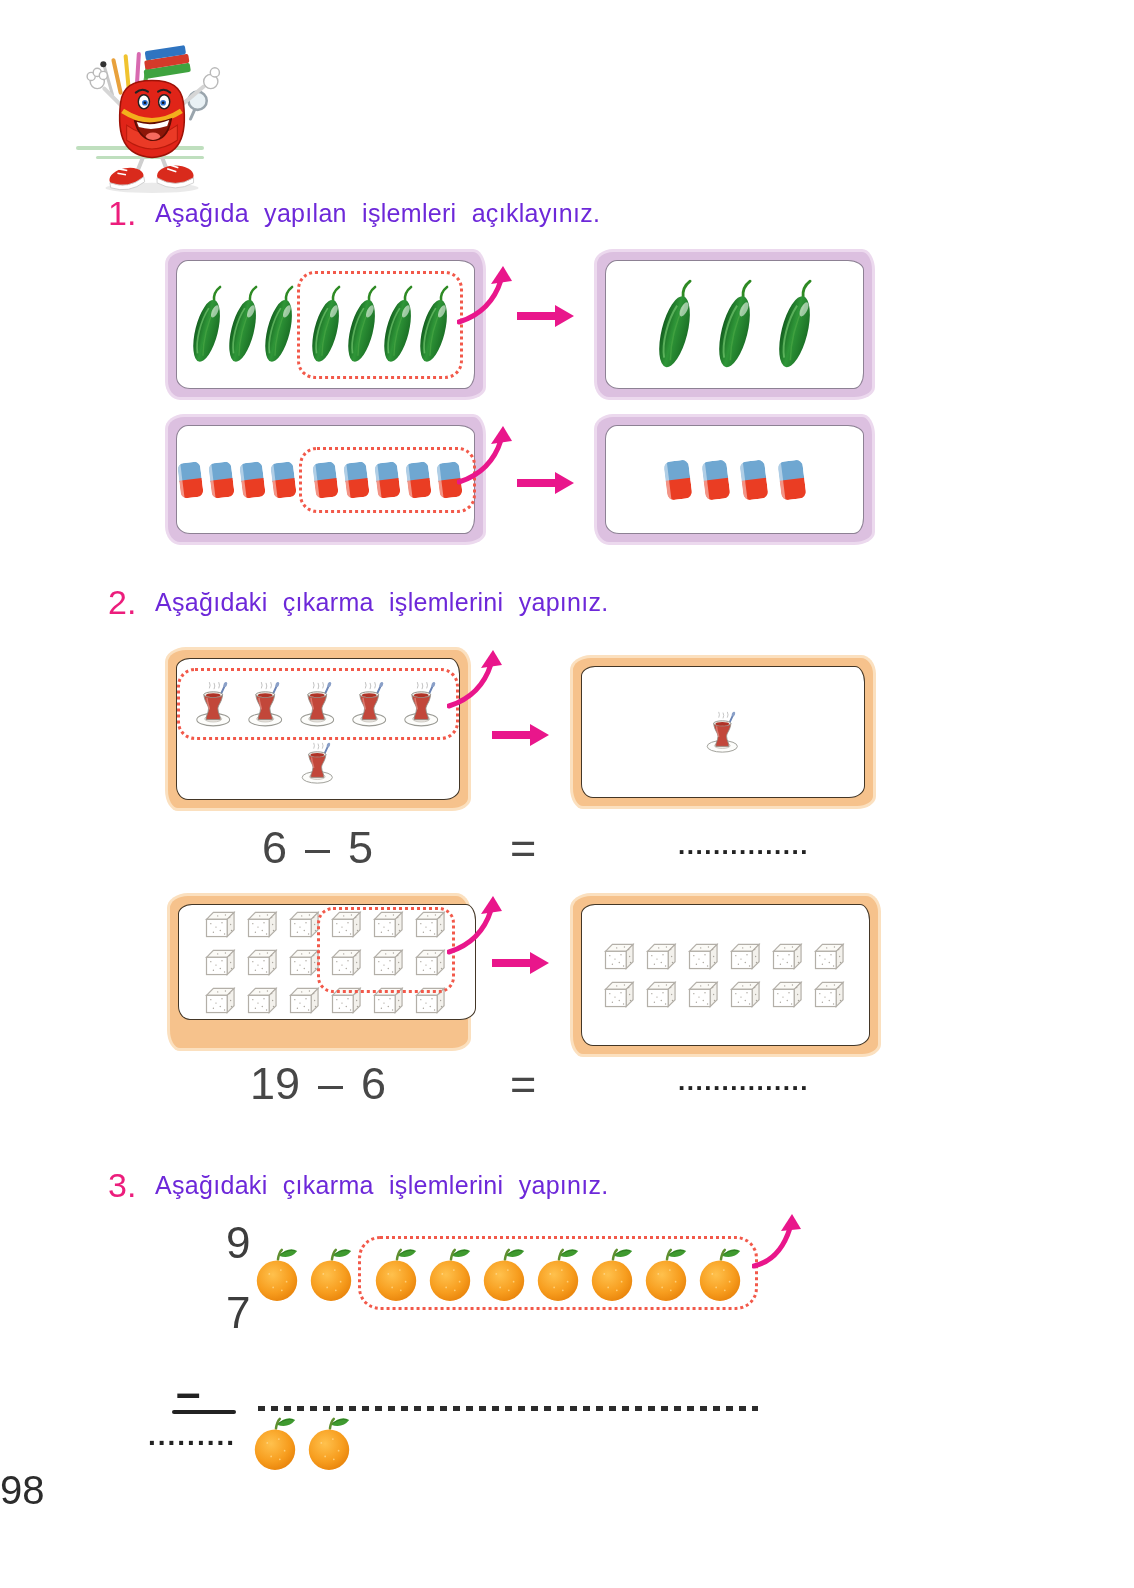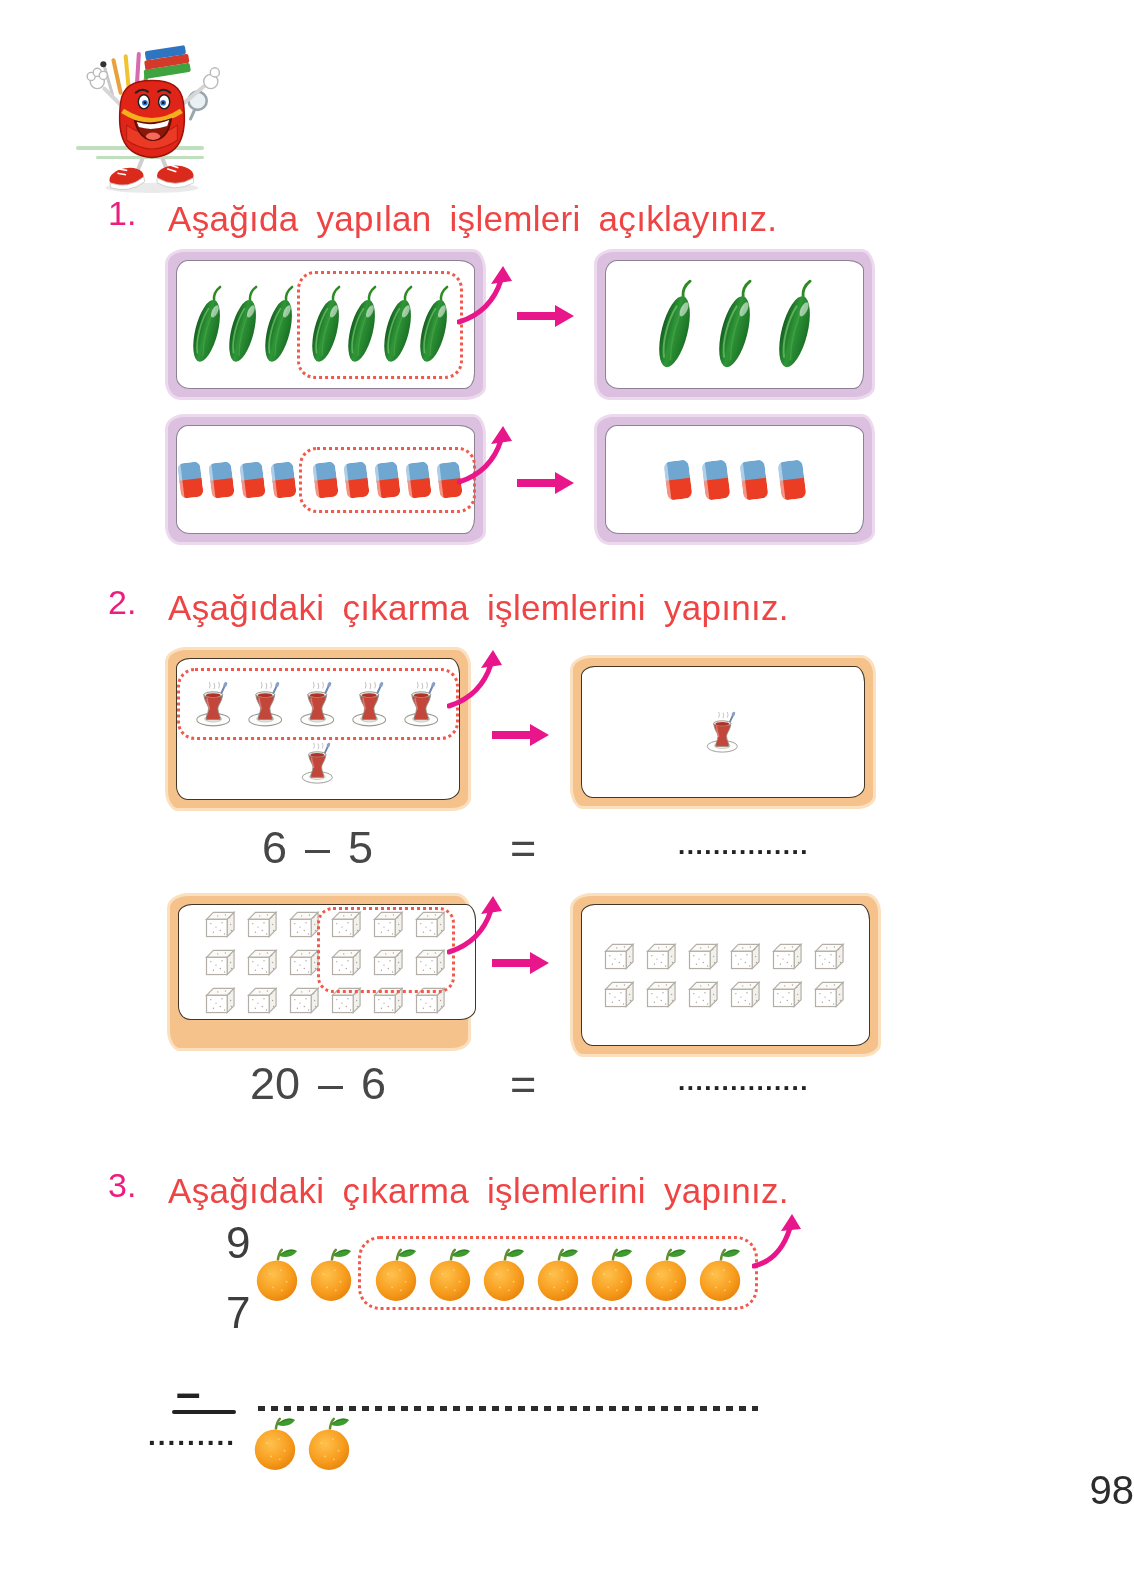--- a/index.html
+++ b/index.html
@@ -11,21 +11,21 @@
   #mascot{position:absolute;left:64px;top:44px;width:176px;height:150px;z-index:3;}
   #banner{position:absolute;left:192px;top:84px;width:822px;height:80px;z-index:1;}
   #banner .brush{position:absolute;inset:0;width:100%;height:100%;}
   #banner .title{position:absolute;left:0;right:0;top:20px;text-align:center;
      font-size:37px;font-weight:500;color:#2e2e2e;letter-spacing:0;
      transform:scaleX(.94);white-space:nowrap;}
   .streak{position:absolute;background:#8bc489;border-radius:3px;opacity:.55;}
 
   
   .q-num{position:absolute;left:108px;font-size:34px;color:#ec1d7c;font-weight:500;}
-  .q-prompt{position:absolute;left:168px;font-size:35px;color:#ef4444;word-spacing:8px;letter-spacing:.3px;}
+  .q-prompt{position:absolute;left:155px;font-size:25px;color:#6d28d9;word-spacing:8px;letter-spacing:.3px;}
 
   
   .frame{position:absolute;box-sizing:border-box;}
   .frame .inner{position:absolute;inset:8px;background:#fff;display:flex;
      align-items:center;justify-content:center;overflow:visible;}
   .purpleF{background:#dcc0e0;border-radius:16px 10px 18px 12px/12px 18px 10px 16px;
      box-shadow:0 0 0 3px #ecd9ee;}
   .purpleF .inner{border:1.6px solid #8d8194;border-radius:12px 16px 10px 14px/14px 10px 16px 12px;}
   .orangeF{background:#f6c28c;border-radius:18px 12px 16px 10px/12px 16px 10px 18px;
      box-shadow:0 0 0 3px #fbe0bf;}
@@ -66,21 +66,21 @@
   #x3-row{position:absolute;left:250px;top:1236px;display:flex;align-items:center;}
   #x3-row .dash-box{border-radius:22px;padding:4px 8px;}
   #x3-minus{position:absolute;left:176px;top:1368px;font-size:44px;font-weight:bold;color:#222;}
   #x3-line{position:absolute;left:172px;top:1410px;width:64px;height:4px;background:#222;border-radius:2px;}
   #x3-dashline{position:absolute;left:258px;top:1406px;width:500px;height:5px;
      background:repeating-linear-gradient(90deg,#2c2c2c 0 7px,transparent 7px 13px);}
   #x3-ansdots{position:absolute;left:148px;top:1420px;font-size:28px;font-weight:bold;
      letter-spacing:2px;color:#222;}
   #x3-result{position:absolute;left:248px;top:1412px;display:flex;align-items:center;}
 
-  #pageno{position:absolute;left:0;right:0;top:1468px;text-align:right;font-size:40px;color:#2c2c2c;}
+  #pageno{position:absolute;left:0;right:0;top:1468px;text-align:left;font-size:40px;color:#2c2c2c;}
 </style>
 </head>
 <body>
 
 <div id="page">
 
   <svg width="0" height="0" style="position:absolute" aria-hidden="true">
     <defs>
       <linearGradient id="gcuc" x1="0" y1="0" x2="1" y2="0">
         <stop offset="0" stop-color="#14601f"></stop>
@@ -517,21 +517,21 @@
           </svg>
           <svg class="it">
             <use href="#sym-sugar-cube"></use>
           </svg>
         </div>
     </div>
   </div>
 
   <div class="equation" style="top:1058px">
     <span class="expr" style="left:250px">
-      <span>20</span><span class="op">–</span><span>6</span>
+      <span>19</span><span class="op">–</span><span>6</span>
     </span>
     <span class="eqs">=</span>
     <span class="dots">...............</span>
   </div>
 
   <div class="q-num" style="top:1166px">3.</div>
   <div class="q-prompt" style="top:1171px">Aşağıdaki çıkarma işlemlerini yapınız.</div>
 
   <div id="x3-minuend">9</div>
   <div id="x3-sub">7</div>

